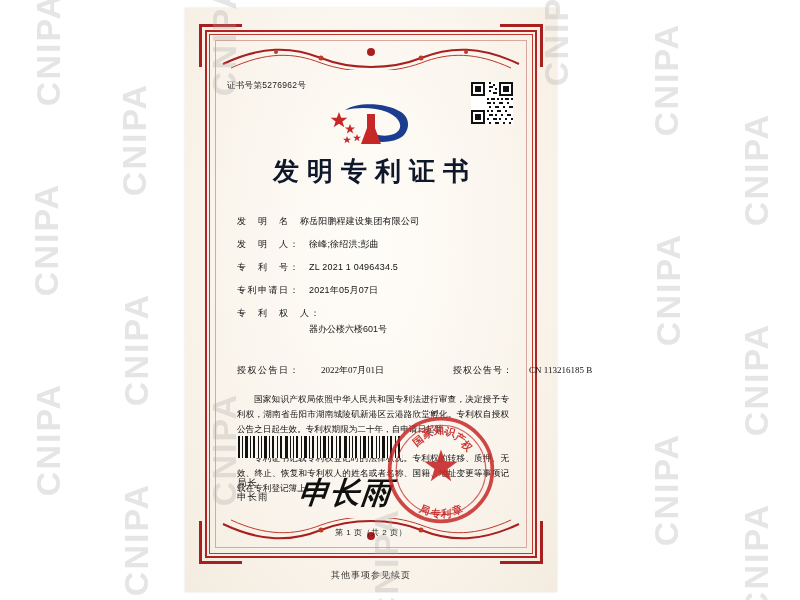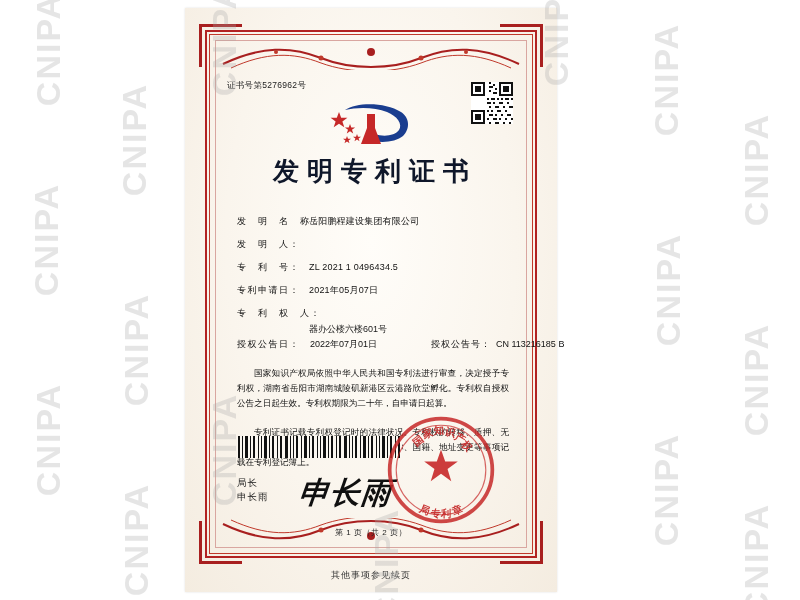--- a/index.html
+++ b/index.html
@@ -153,37 +153,38 @@
     width: 72px;
     flex: none;
     letter-spacing: 1.5px;
     white-space: nowrap;
   }
   .field .val {
     flex: 1;
     letter-spacing: 0.2px;
   }
   .field.two-col {
-    gap: 1px;
+    gap: 12px;
+    font-family: Liberation Serif, serif;
   }
   .field .lbl2 {
     width: 64px;
     flex: none;
     letter-spacing: 1px;
     white-space: nowrap;
   }
   .field .val2 {
     flex: none;
   }
   .addr-line2 {
     padding-left: 72px;
     font-size: 9px;
     line-height: 1.55;
     margin-top: -7px;
-    margin-bottom: 1px;
+    margin-bottom: 27px;
   }
   .para {
     font-size: 8.6px;
     line-height: 1.75;
     text-indent: 17px;
     margin-top: 14px;
     padding-left: 10px;
     padding-right: 6px;
     text-align: justify;
     color: #111;
@@ -376,20 +377,21 @@
 
       <div class="title">发明专利证书</div>
 
       <div class="fields">
         <div class="field">
           <span class="lbl">发　明　名　称：</span>
           <span class="val">岳阳鹏程建设集团有限公司</span>
         </div>
         <div class="field">
           <span class="lbl">发　明　人：</span>
+          <span class="val">徐峰;徐绍洪;彭曲</span>
         </div>
         <div class="field">
           <span class="lbl">专　利　号：</span>
           <span class="val">ZL 2021 1 0496434.5</span>
         </div>
         <div class="field">
           <span class="lbl">专利申请日：</span>
           <span class="val">2021年05月07日</span>
         </div>
         <div class="field">

